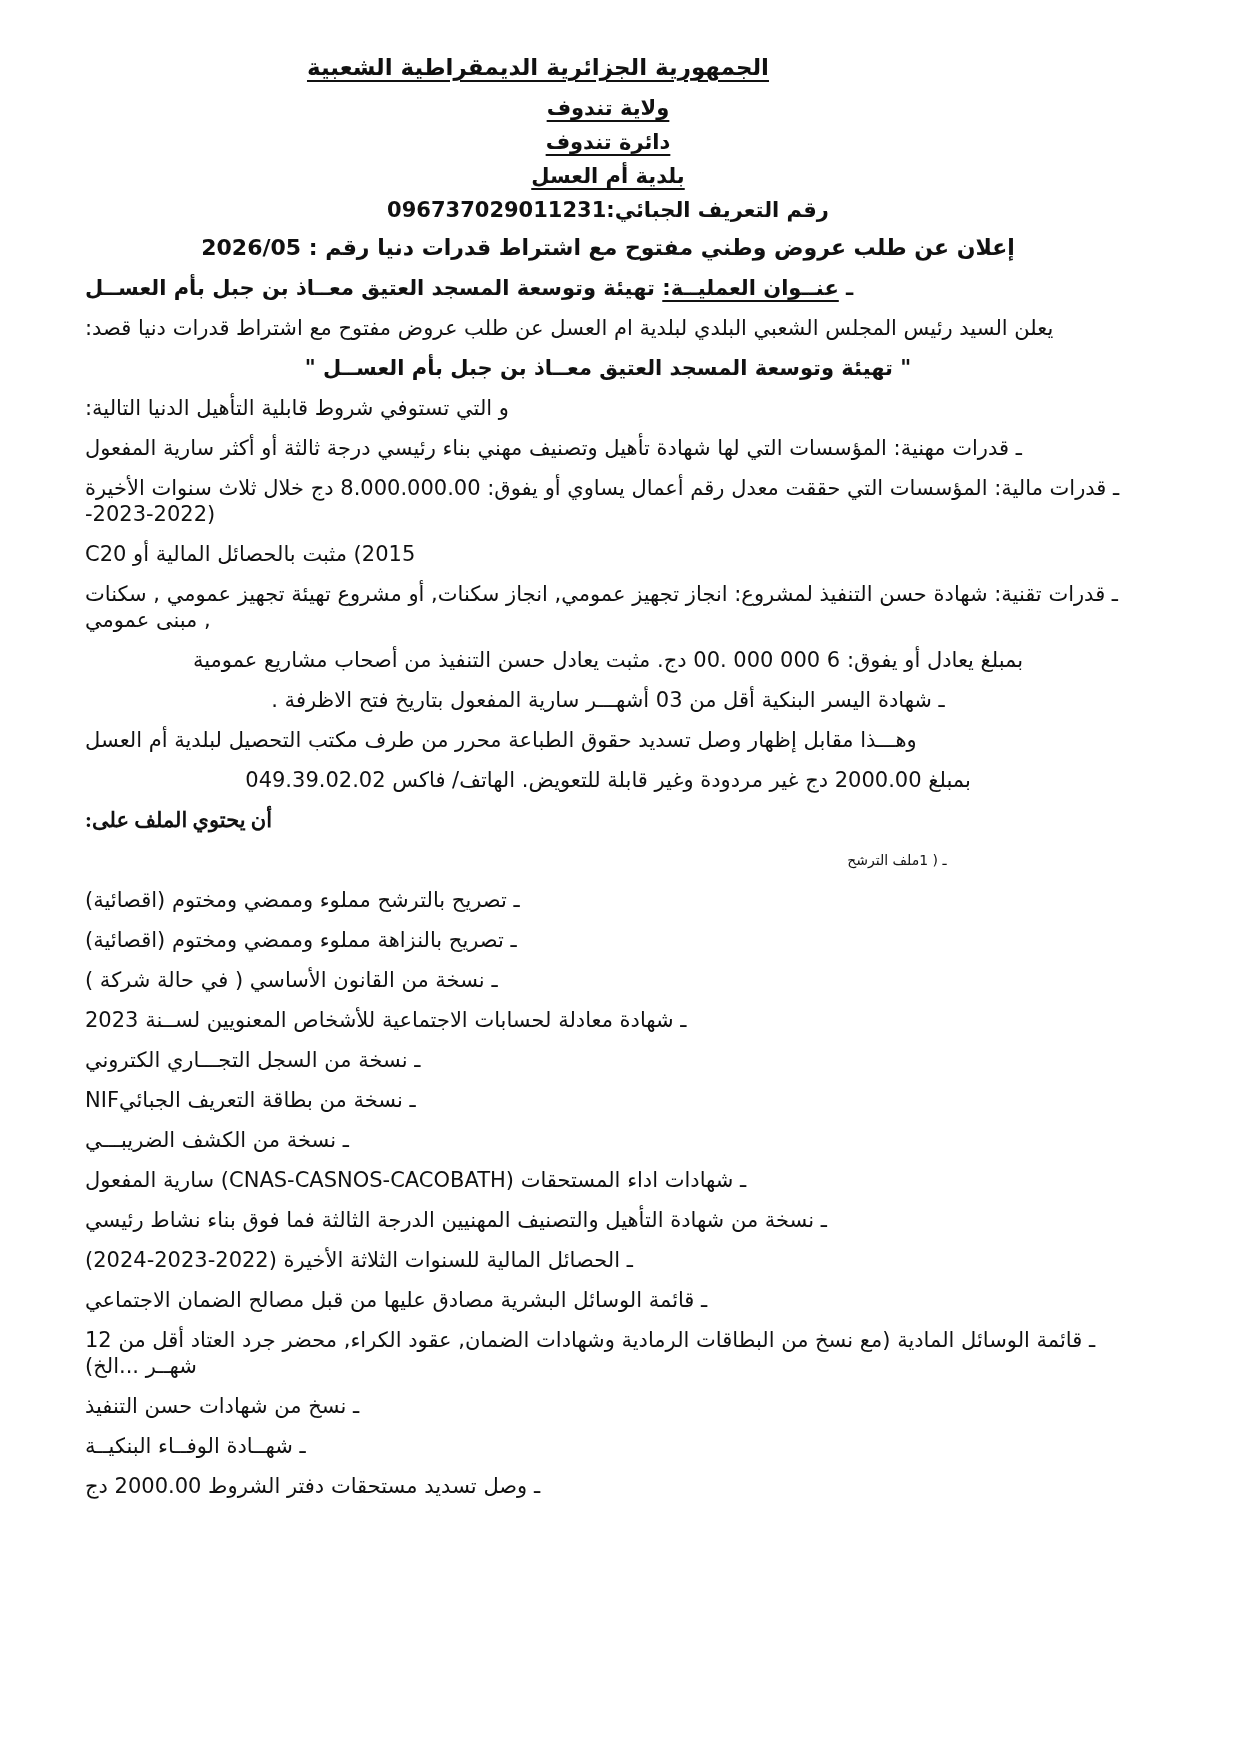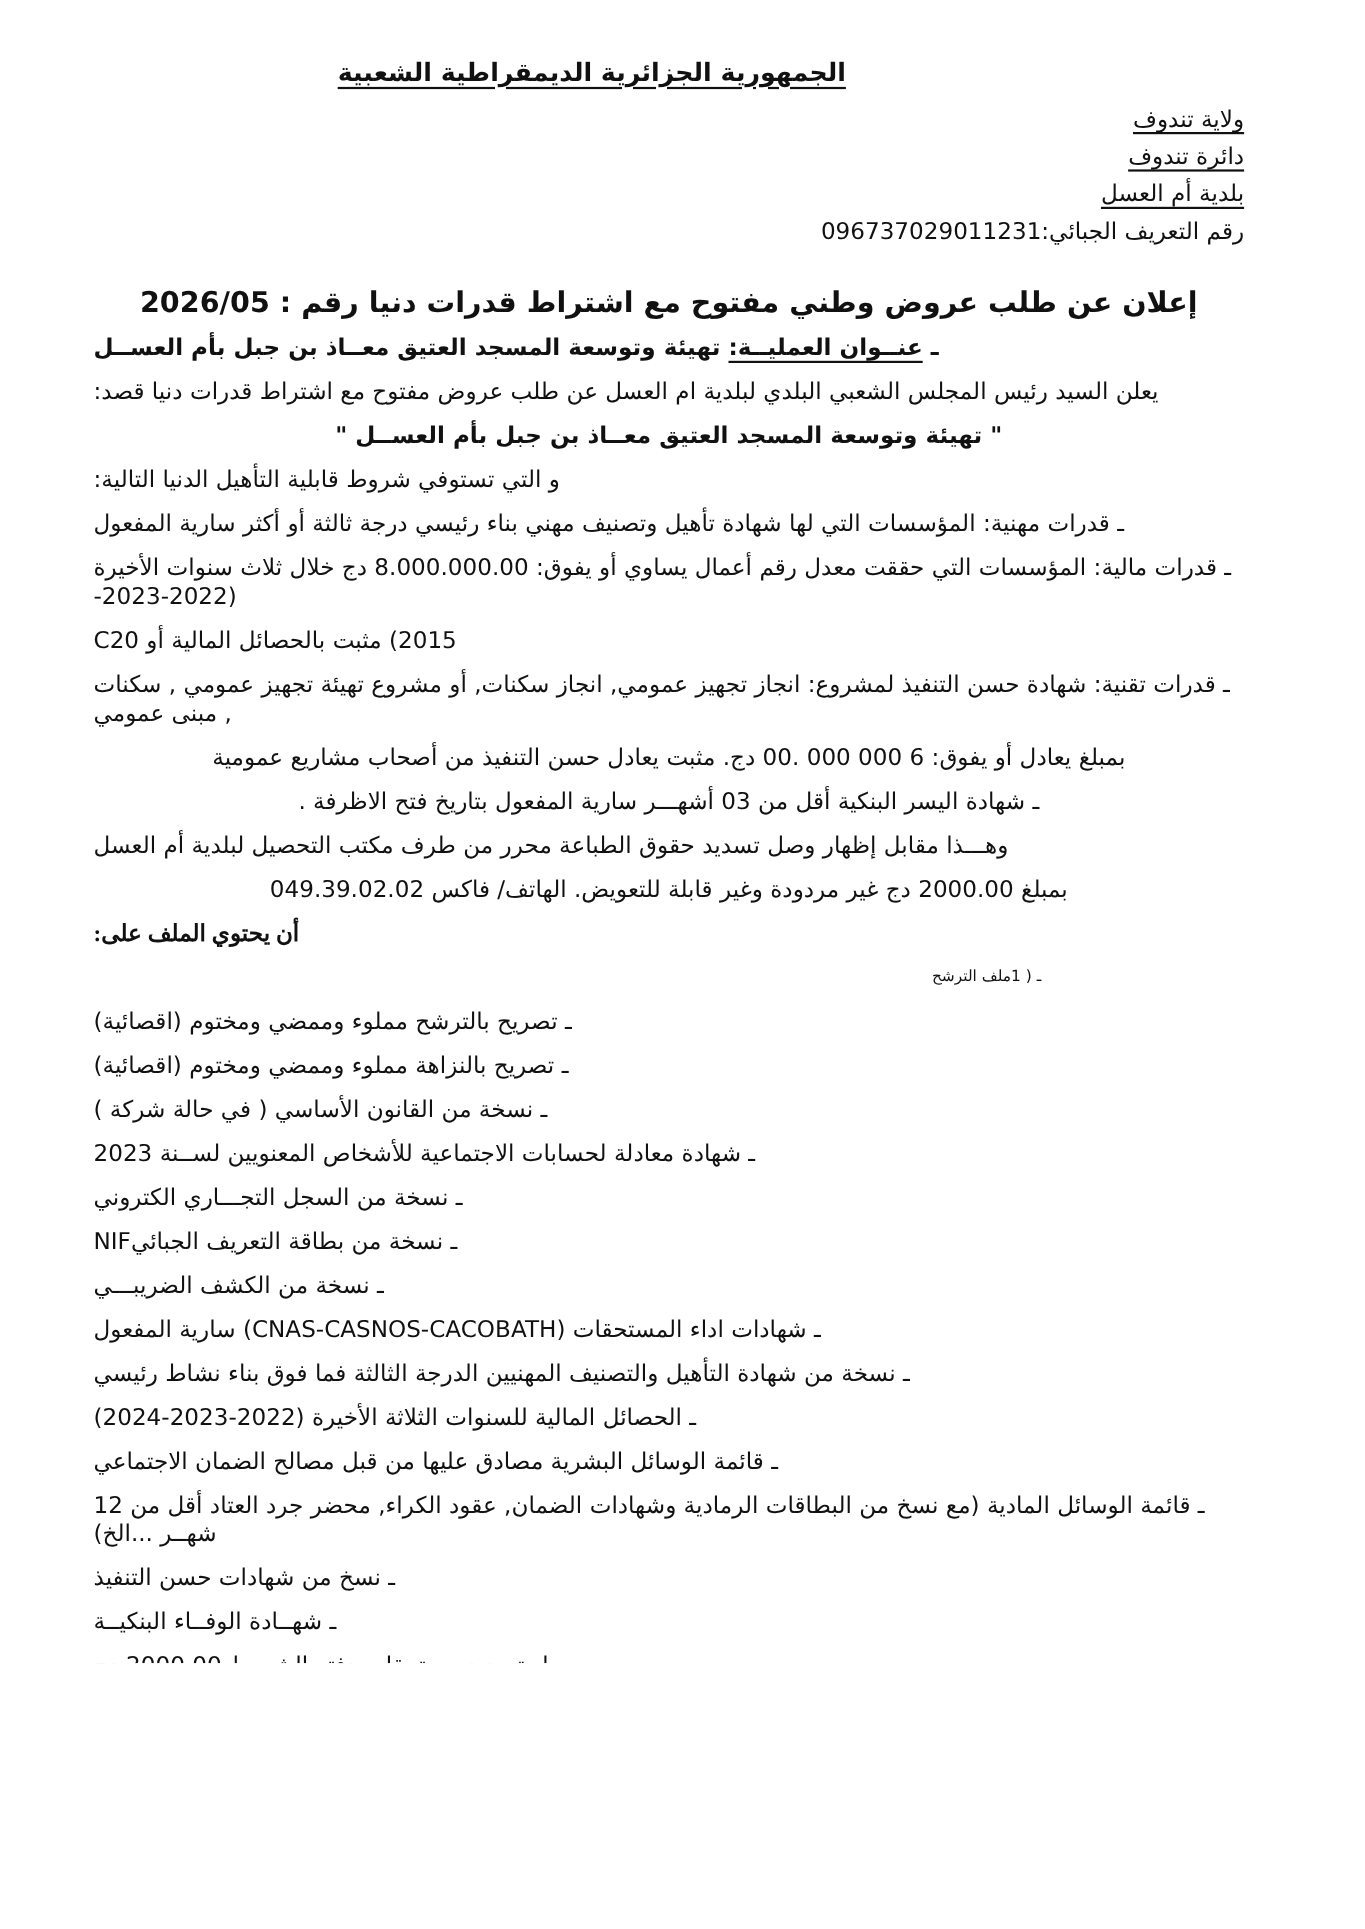--- a/index.html
+++ b/index.html
@@ -9,36 +9,36 @@
     box-sizing:border-box;
     padding:52px 110px 0 85px;
     background:#ffffff;
     color:#111;
     direction:rtl;
     font-family:"DejaVu Sans",sans-serif;
     font-size:21px;
     overflow:hidden;
   }
   .line{line-height:26px;margin:0 0 14px 0;text-align:left;}
-  .hdr{line-height:25px;margin:0 0 9px 0;text-align:right;font-weight:normal;}
+  .hdr{line-height:25px;margin:0 0 9px 0;text-align:center;font-weight:bold;}
   .doc-title{
     text-align:center;
     font-weight:bold;
     font-size:23px;
     line-height:30px;
     margin:0 0 14px 0;
     padding-left:0;
     padding-right:140px;
   }
   .doc-title span{text-decoration:underline;text-underline-offset:5px;}
   .u{text-decoration:underline;text-underline-offset:5px;}
   .b{font-weight:bold;}
   .c{text-align:center;}
-  .gap-after-header{margin-bottom:40px;}
-  .ann{font-size:26px;text-align:center;}
+  .gap-after-header{margin-bottom:12px;}
+  .ann{font-size:22px;text-align:center;}
   .ind1{padding-right:110px;font-family:Liberation Serif, serif;}
   .h1-heading{
     direction:ltr;
     text-align:right;
     padding-right:180px;
     font-weight:normal;
     font-size:14px;
   }
   .spacer{height:200px;}
   .num-ltr{direction:ltr;unicode-bidi:embed;}

